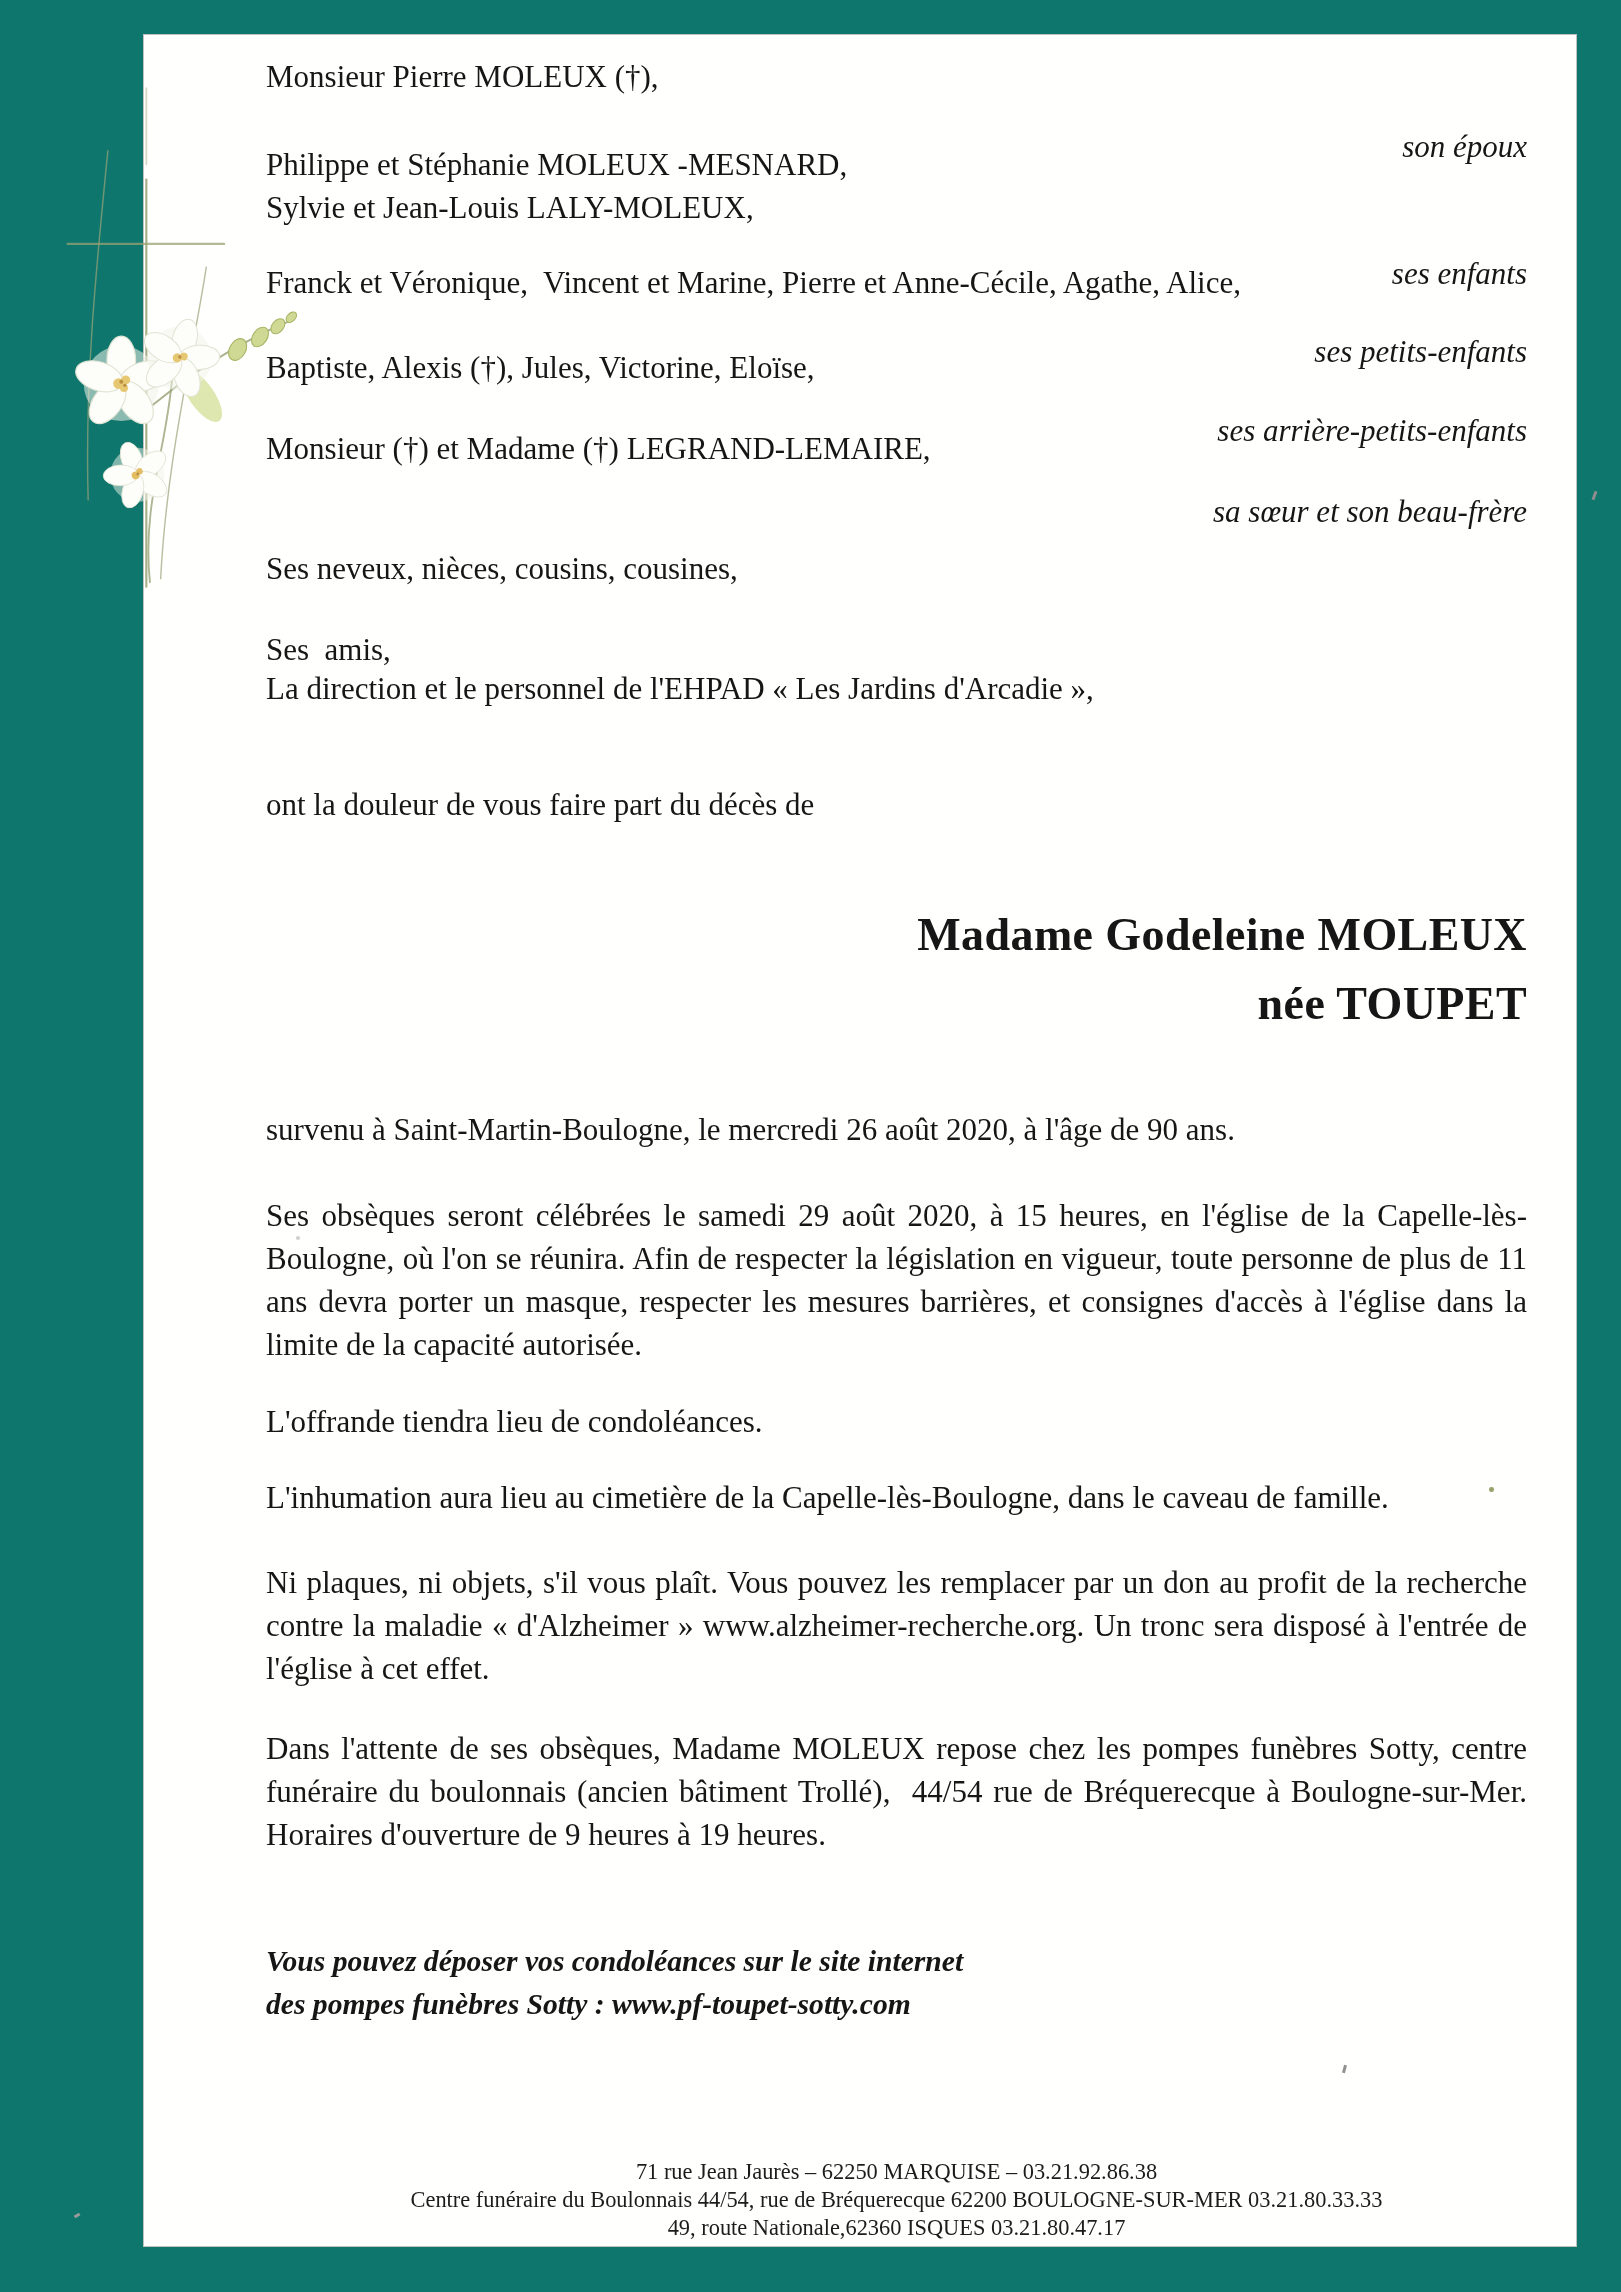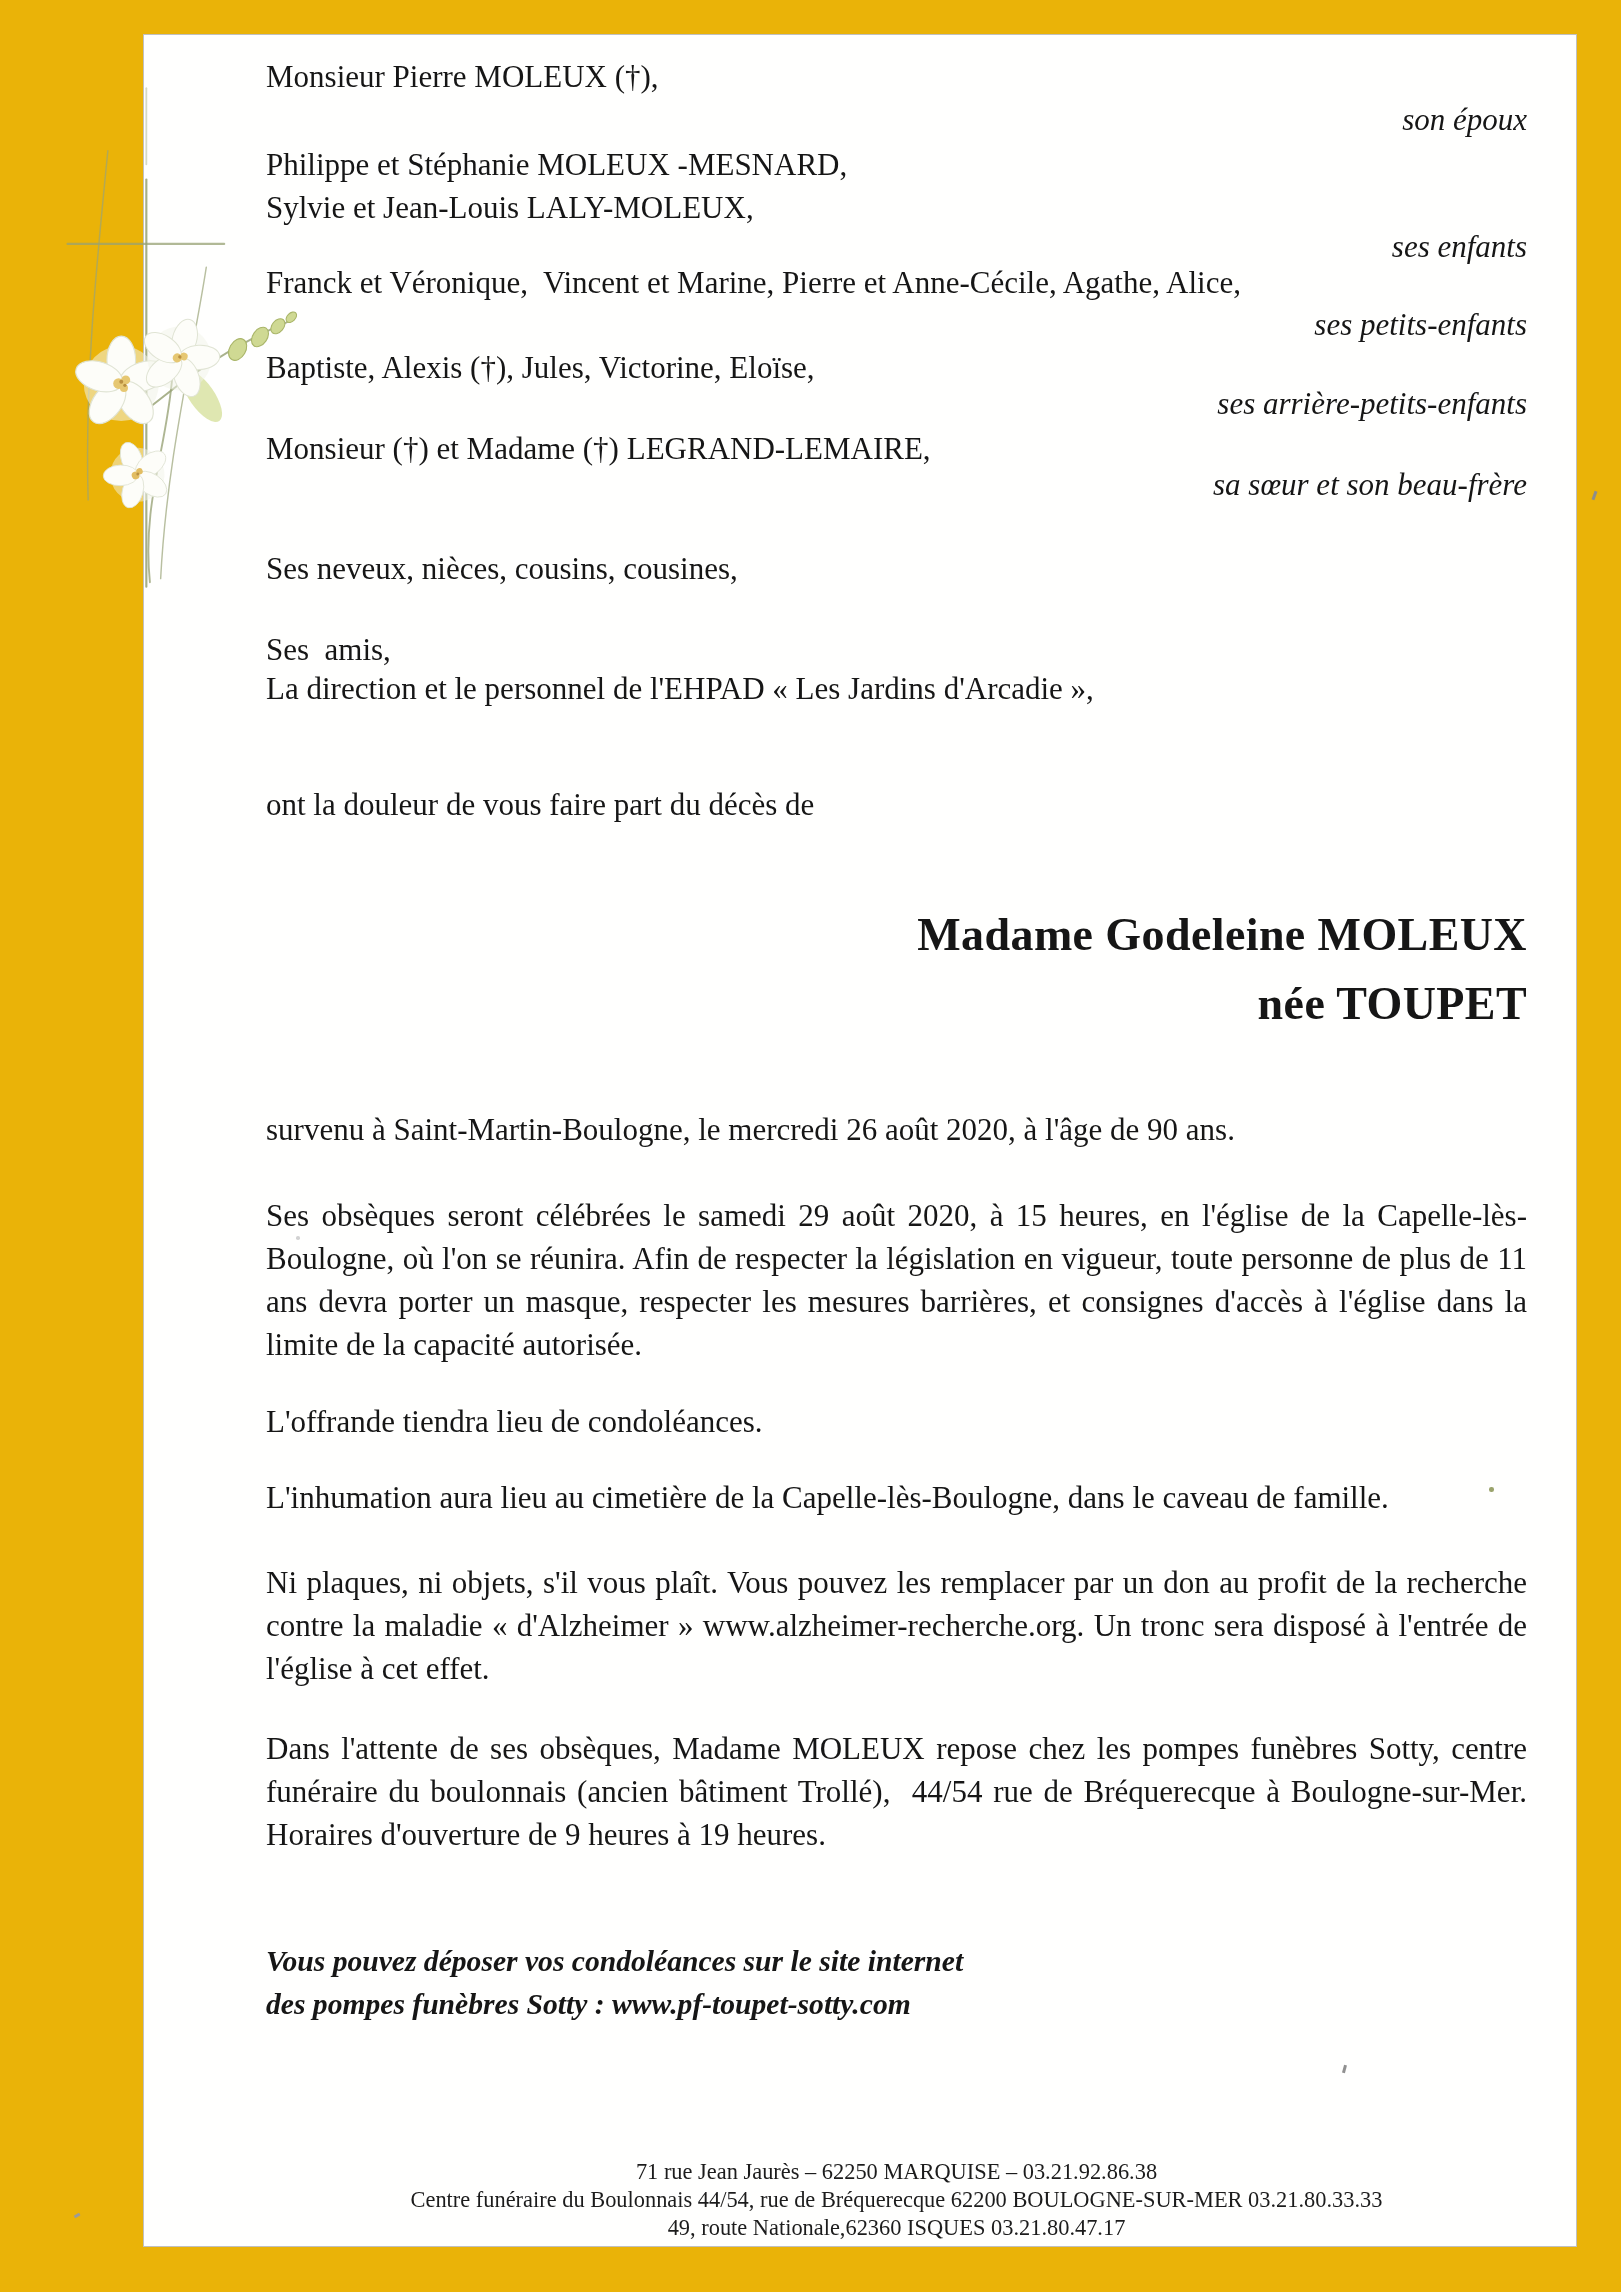--- a/index.html
+++ b/index.html
@@ -1,21 +1,21 @@
 <!DOCTYPE html>
 <html style="font-size:14.3px"><head>
 <meta charset="utf-8">
 <style>
   html,body{margin:0;padding:0;background:#ffffff;}
-  .page{position:relative;width:1621px;height:2293px;background:#eab308;overflow:hidden;
+  .page{position:relative;width:1621px;height:2293px;background:#0f766e;overflow:hidden;
         font-family:"Liberation Serif",serif;color:#161616;}
   .card{position:absolute;left:143px;top:34px;width:1434px;height:2213px;
         border:0.9px solid #c0c0c0;background:#fffffe;box-sizing:border-box;}
   .ln{position:absolute;left:266px;width:1261px;font-size:31px;line-height:39px;}
-  .rel{text-align:right;font-style:italic;}
+  .rel{text-align:right;font-style:italic;margin-top:27px;}
   .just{text-align:justify;line-height:43px;}
   .announce{position:absolute;left:266px;width:1261px;font-size:31px;}
   .title{position:absolute;left:266px;width:1261px;text-align:right;
          font-weight:700;font-size:46px;line-height:57px;letter-spacing:0.4px;}
   .cond{position:absolute;left:266px;width:1261px;text-align:left;
         font-weight:700;font-style:italic;font-size:29.6px;line-height:39px;}
   .foot{position:absolute;left:266px;width:1261px;text-align:center;
         font-size:22.4px;line-height:25px;color:#1c1c1c;}
   .deco{position:absolute;left:36px;top:81px;width:269px;height:537px;}
   .speck{position:absolute;}

